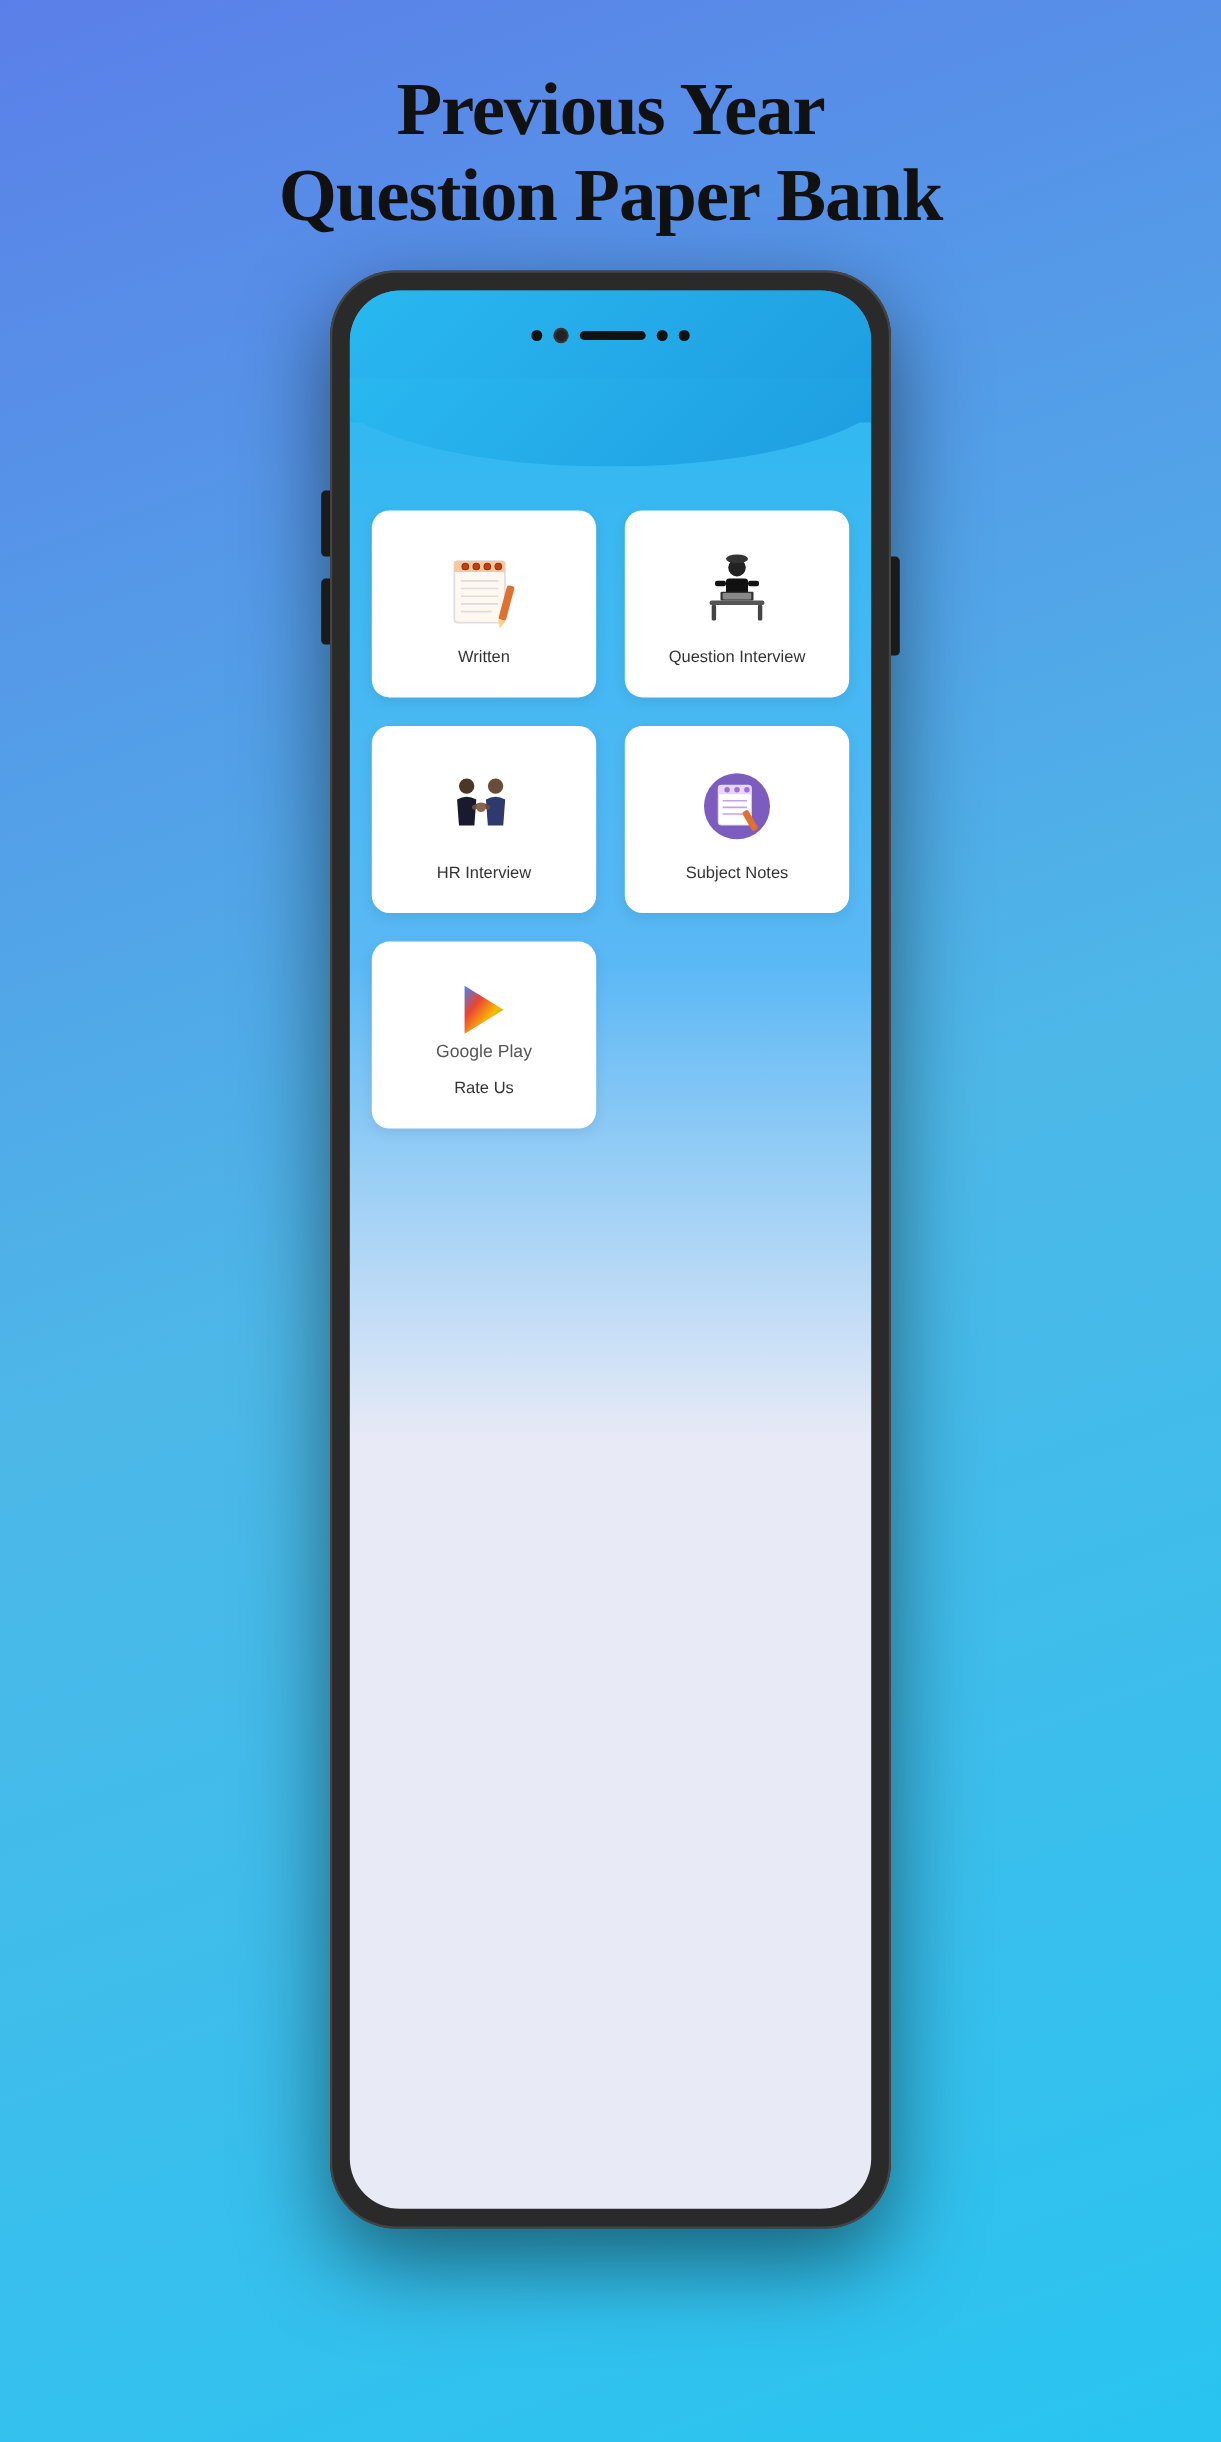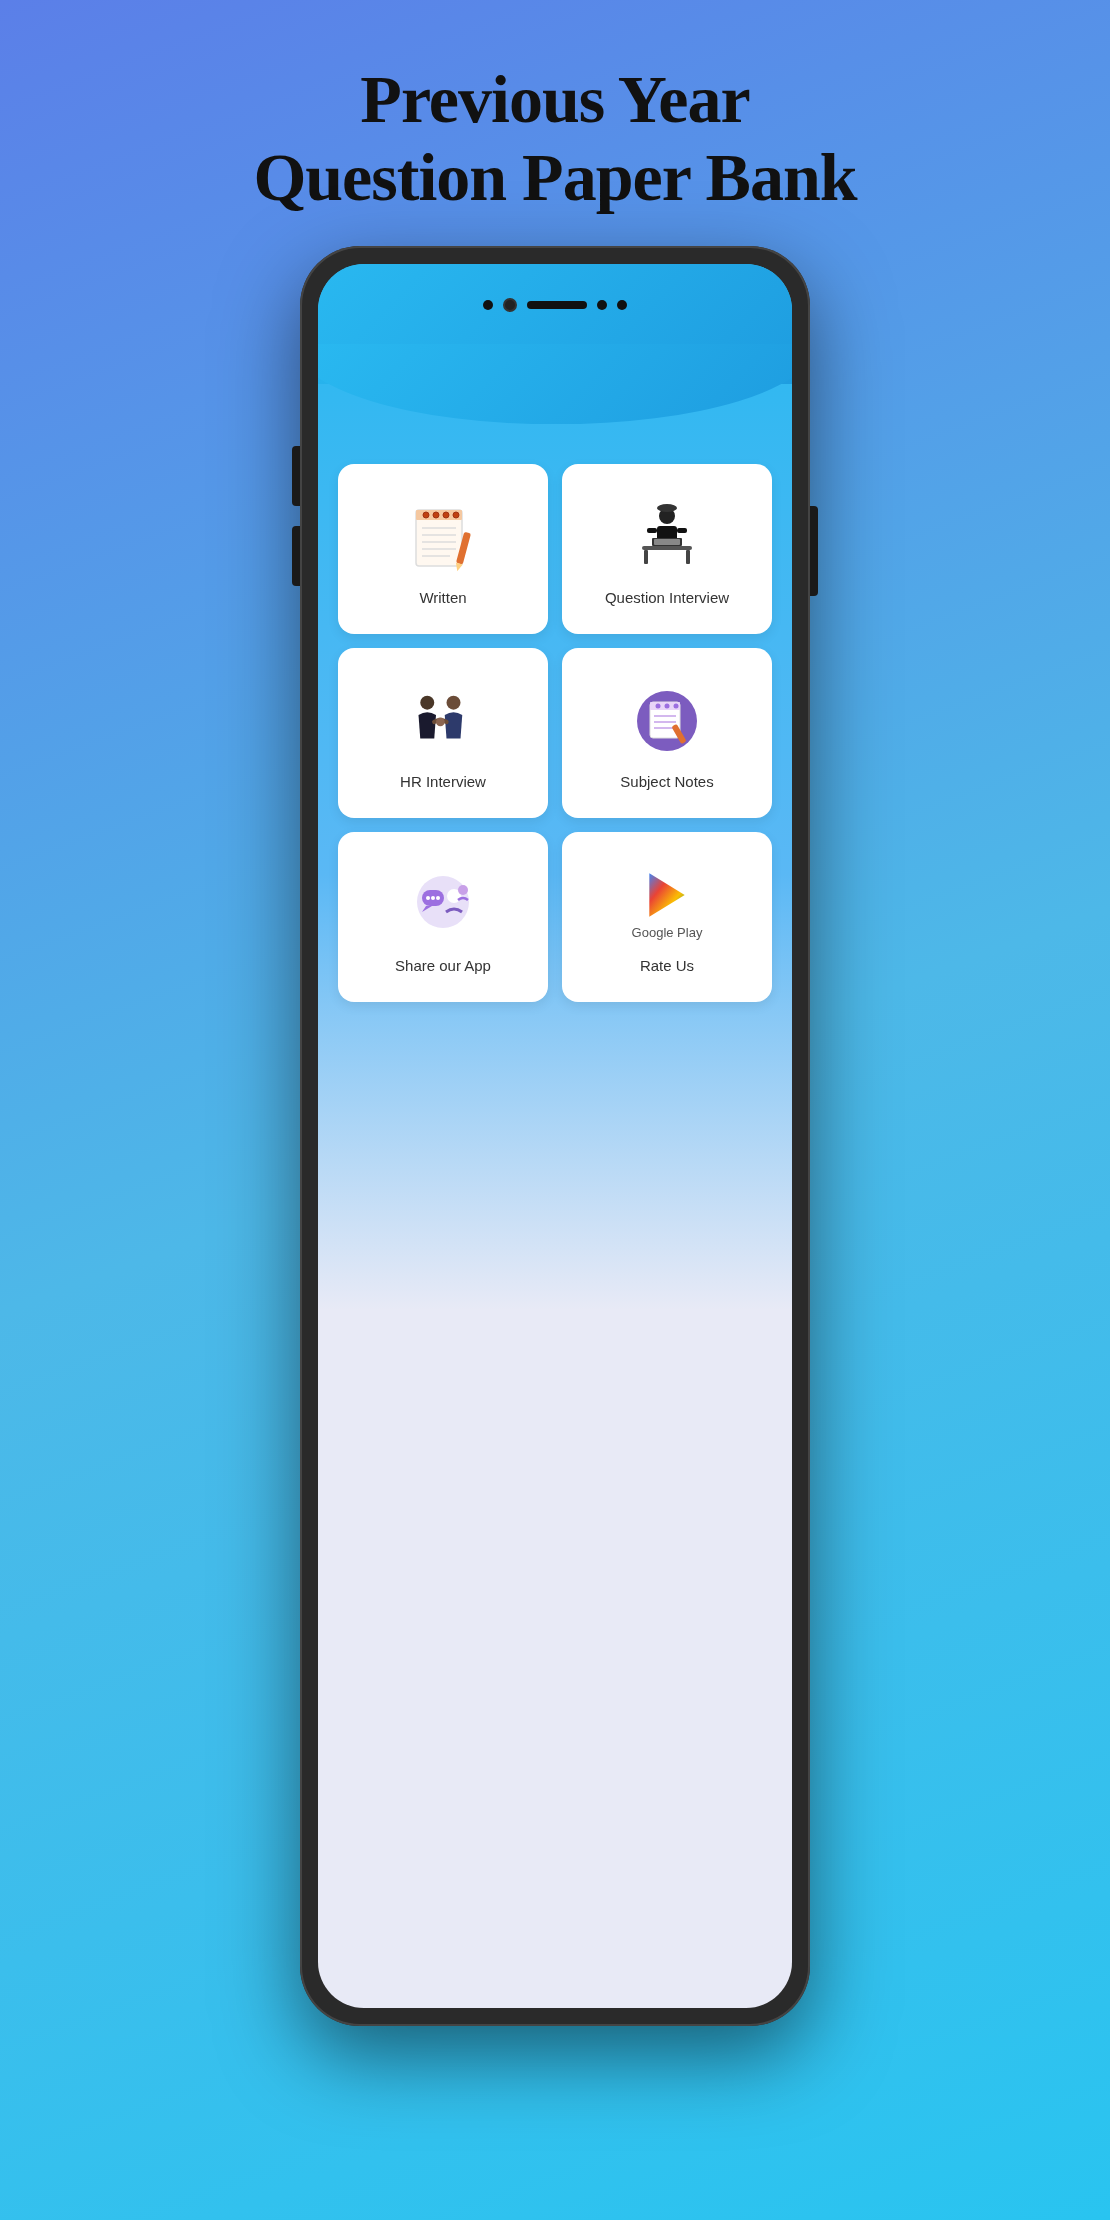--- a/index.html
+++ b/index.html
@@ -130,21 +130,21 @@
       height: 80px;
       background: linear-gradient(135deg, #29b8f0, #1e9de0);
       clip-path: ellipse(55% 100% at 50% 0%);
       z-index: 1;
     }
 
     
     .grid-container {
       display: grid;
       grid-template-columns: 1fr 1fr;
-      gap: 14px;
+      gap: 26px;
       padding: 80px 20px 30px;
       position: relative;
       z-index: 2;
     }
 
     .menu-card {
       background: #fff;
       border-radius: 16px;
       display: flex;
       flex-direction: column;
@@ -180,21 +180,21 @@
     }
 
     
     .gplay-wrap {
       display: flex;
       flex-direction: column;
       align-items: center;
       gap: 4px;
     }
     .gplay-text {
-      font-size: 13px;
+      font-size: 16px;
       color: #555;
       font-family: Arial, sans-serif;
     }
   </style>
 </head>
 <body>
 
 <h1 class="page-title">
   <span>Previous Year</span><br>
   <span>Question Paper Bank</span>
@@ -306,42 +306,20 @@
             <line x1="22" y1="30" x2="44" y2="30" stroke="#c5a0e8" stroke-width="1.5"></line>
             <line x1="22" y1="36" x2="44" y2="36" stroke="#c5a0e8" stroke-width="1.5"></line>
             <line x1="22" y1="42" x2="44" y2="42" stroke="#c5a0e8" stroke-width="1.5"></line>
 
             <rect x="44" y="38" width="6" height="20" rx="2" fill="#e07030" transform="rotate(-30, 47, 48)"></rect>
           </svg>
         </div>
         <span class="card-label">Subject Notes</span>
       </div>
 
-      <div class="menu-card">
-        <div class="card-icon">
-          <svg viewBox="0 0 70 70" class="card-svg">
-
-            <circle cx="35" cy="32" r="26" fill="#e8e0f8"></circle>
-
-            <rect x="14" y="20" width="22" height="16" rx="8" fill="#9c6fe0"></rect>
-            <polygon points="18,36 14,42 24,36" fill="#9c6fe0"></polygon>
-
-            <circle cx="46" cy="26" r="7" fill="#fff"></circle>
-            <path d="M38 42 Q46 36 54 42" stroke="#7c5cbf" stroke-width="3" fill="none"></path>
-
-            <circle cx="20" cy="28" r="2" fill="#fff"></circle>
-            <circle cx="25" cy="28" r="2" fill="#fff"></circle>
-            <circle cx="30" cy="28" r="2" fill="#fff"></circle>
-
-            <circle cx="55" cy="20" r="5" fill="#c8a0e8"></circle>
-            <path d="M50 30 Q55 26 60 30" stroke="#9c6fe0" stroke-width="2.5" fill="none"></path>
-          </svg>
-        </div>
-        <span class="card-label">Share our App</span>
-      </div>
 
       <div class="menu-card">
         <div class="card-icon">
           <div class="gplay-wrap">
             <svg viewBox="0 0 50 50" width="52" height="52">
 
               <polygon points="8,4 42,25 8,46" fill="url(#gplay-grad)"></polygon>
               <defs>
                 <linearGradient id="gplay-grad" x1="0%" y1="0%" x2="100%" y2="100%">
                   <stop offset="0%" style="stop-color:#4285f4"></stop>

